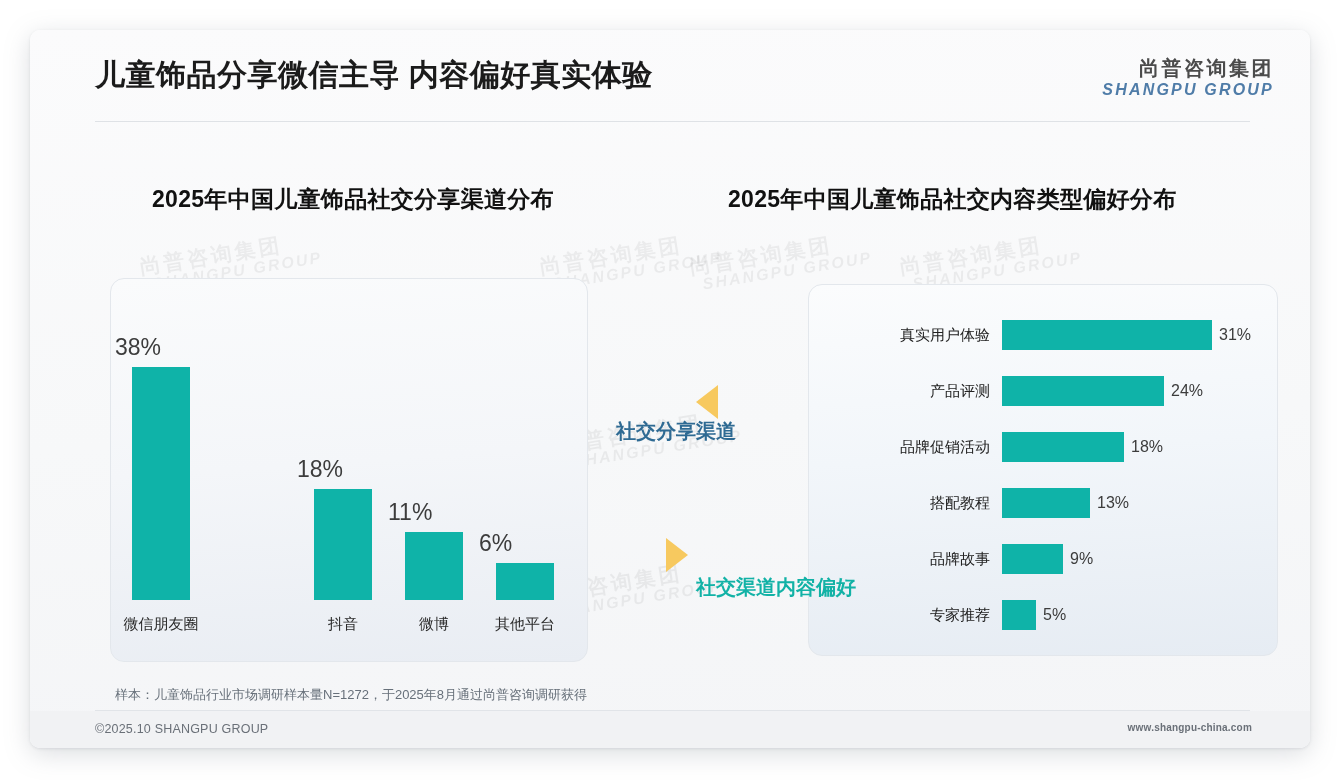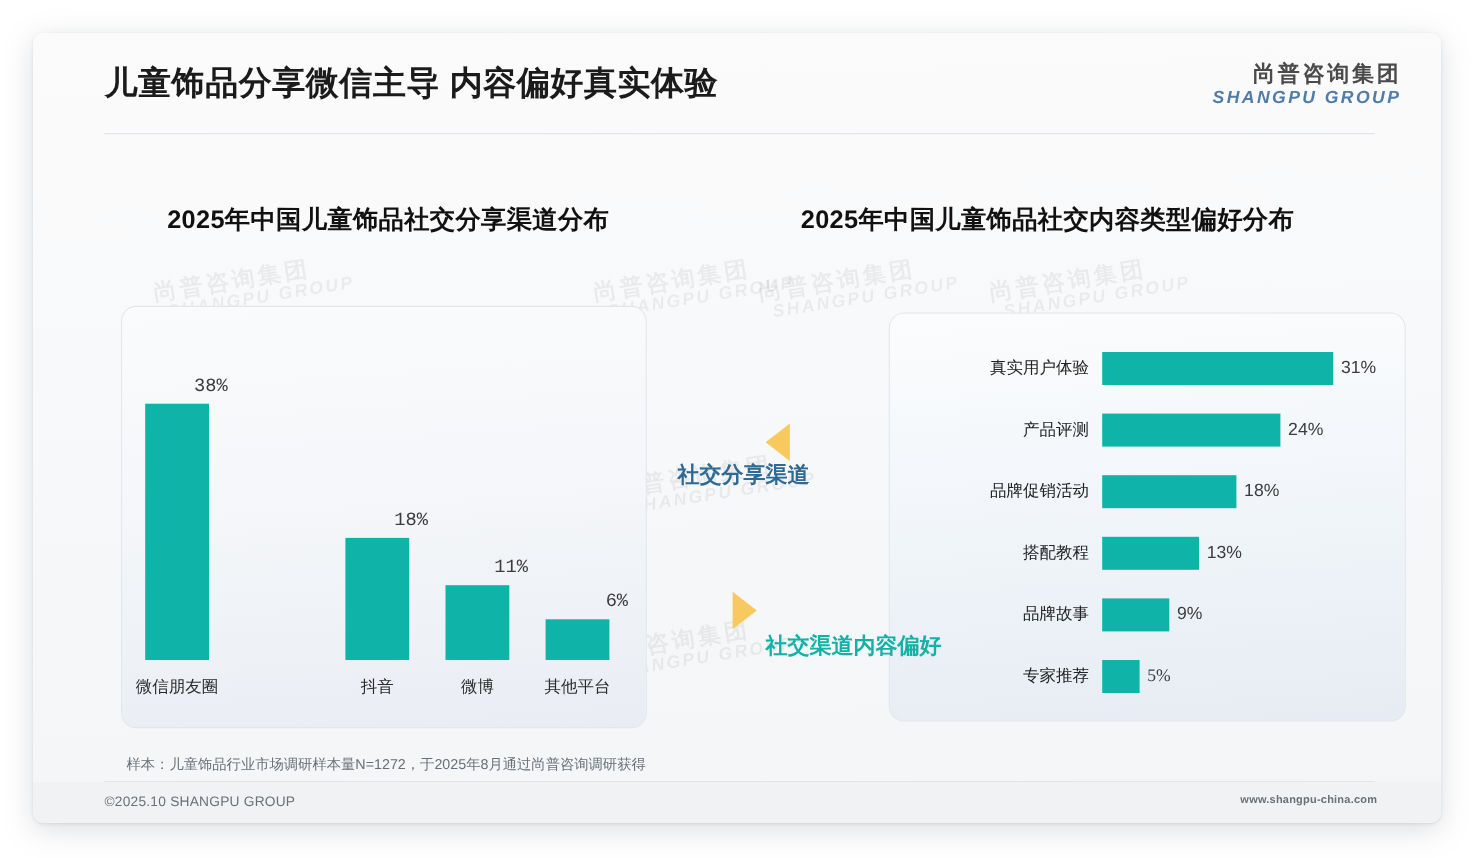--- a/index.html
+++ b/index.html
@@ -143,24 +143,23 @@
   .col-item {
     position: absolute;
     bottom: 0;
     width: 92px;
     height: 330px;
   }
   .col-value {
     position: absolute;
     left: 0;
     width: 100%;
-    text-align: right;
-    font-size: 17px;
+    text-align: left;
+    font-size: 23px;
     color: #3c3c3c;
-    font-family: Liberation Mono, monospace;
   }
   .col-bar {
     position: absolute;
     left: 50%;
     transform: translateX(-50%);
     bottom: 40px;
     width: 58px;
     background: #0fb3a8;
   }
   .col-label {
@@ -416,21 +415,21 @@
       <div class="row-bar" style="width: 88px; background: rgb(15, 179, 168);"></div>
       <div class="row-value" style="left: 277px;">13%</div>
     </div>
 
     <div class="row-item" style="top:224px;">
       <div class="row-label">品牌故事</div>
       <div class="row-bar" style="width: 61px; background: rgb(15, 179, 168);"></div>
       <div class="row-value" style="left: 250px;">9%</div>
     </div>
 
-    <div class="row-item" style="top:280px;font-family:Liberation Serif, serif;">
+    <div class="row-item" style="top:280px;">
       <div class="row-label">专家推荐</div>
       <div class="row-bar" style="width: 34px; background: rgb(15, 179, 168);"></div>
       <div class="row-value" style="left: 223px;">5%</div>
     </div>
 
   </div>
 
   <div id="footnote">样本：儿童饰品行业市场调研样本量N=1272，于2025年8月通过尚普咨询调研获得</div>
   <div id="footer-rule"></div>
 

